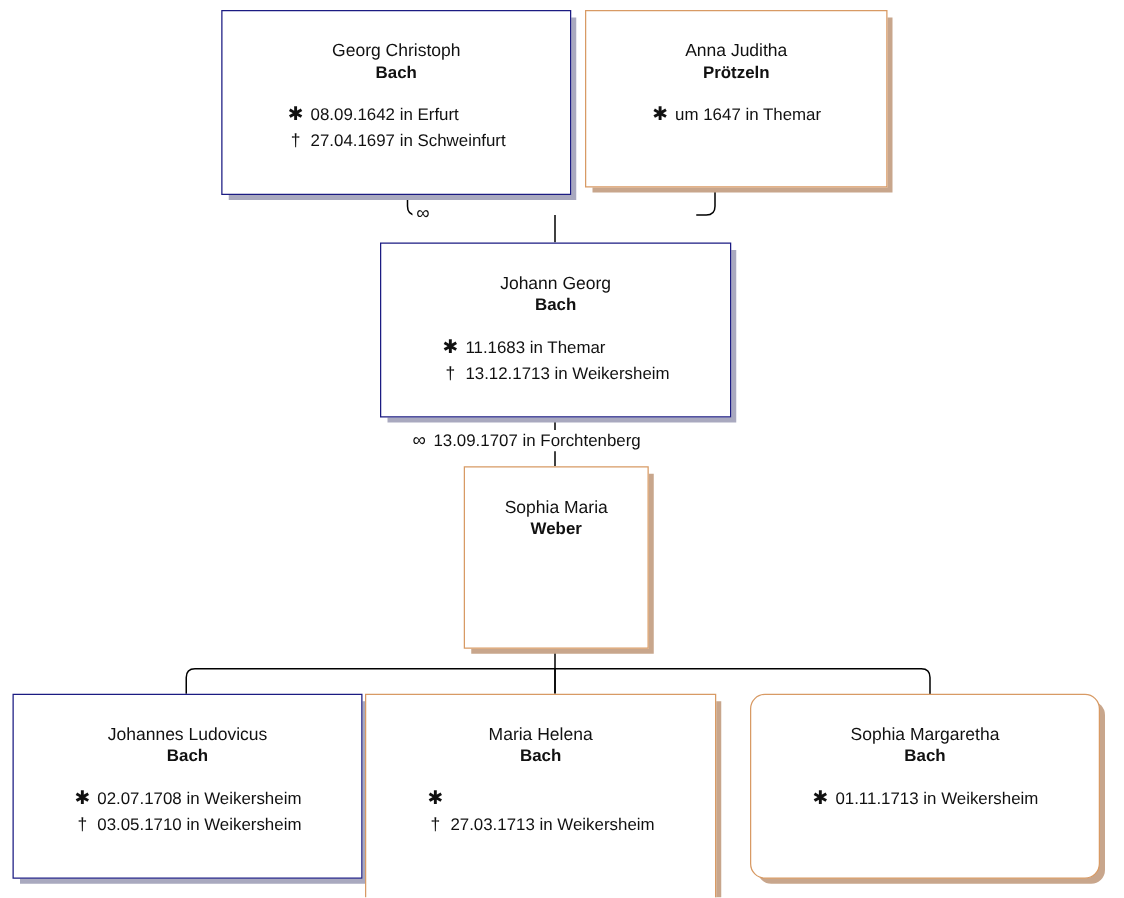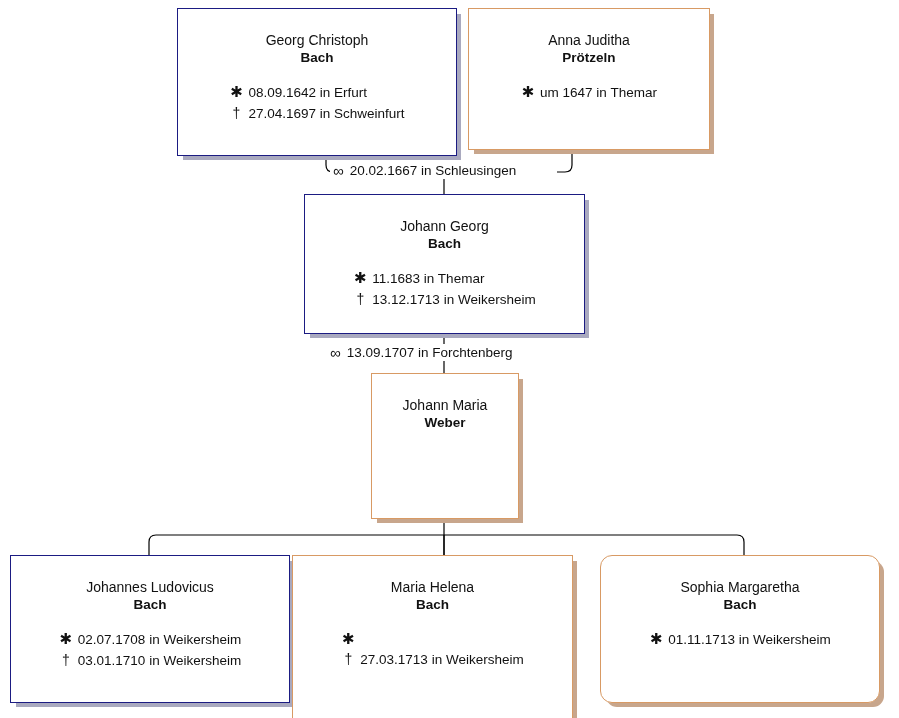--- a/index.html
+++ b/index.html
@@ -146,21 +146,20 @@
     <div class="events">
       <div class="event">
         <span class="ev-sym birth">✱</span>
         <span class="ev-text">um 1647 in Themar</span>
       </div>
     </div>
   </div>
 
   <div class="marriage" style="left:330px; top:162px;">
     <span class="mar-sym">∞</span>
-    <span class="mar-text">20.02.1667 in Schleusingen</span>
   </div>
 
   <div class="person male" style="left:304px; top:194px; width:281px; height:140px;">
     <div class="given">Johann Georg</div>
     <div class="surname">Bach</div>
     <div class="events">
       <div class="event">
         <span class="ev-sym birth">✱</span>
         <span class="ev-text">11.1683 in Themar</span>
       </div>
@@ -170,35 +169,35 @@
       </div>
     </div>
   </div>
 
   <div class="marriage" style="left:327px; top:344px;">
     <span class="mar-sym">∞</span>
     <span class="mar-text">13.09.1707 in Forchtenberg</span>
   </div>
 
   <div class="person female" style="left:371px; top:373px; width:148px; height:146px;">
-    <div class="given">Johann Maria</div>
+    <div class="given">Sophia Maria</div>
     <div class="surname">Weber</div>
   </div>
 
   <div class="person male" style="left:10px; top:555px; width:280px; height:148px;">
     <div class="given">Johannes Ludovicus</div>
     <div class="surname">Bach</div>
     <div class="events">
       <div class="event">
         <span class="ev-sym birth">✱</span>
         <span class="ev-text">02.07.1708 in Weikersheim</span>
       </div>
       <div class="event">
         <span class="ev-sym death">†</span>
-        <span class="ev-text">03.01.1710 in Weikersheim</span>
+        <span class="ev-text">03.05.1710 in Weikersheim</span>
       </div>
     </div>
   </div>
 
   <div class="person female" style="left:292px; top:555px; width:281px; height:188px;">
     <div class="given">Maria Helena</div>
     <div class="surname">Bach</div>
     <div class="events">
       <div class="event">
         <span class="ev-sym birth">✱</span>

